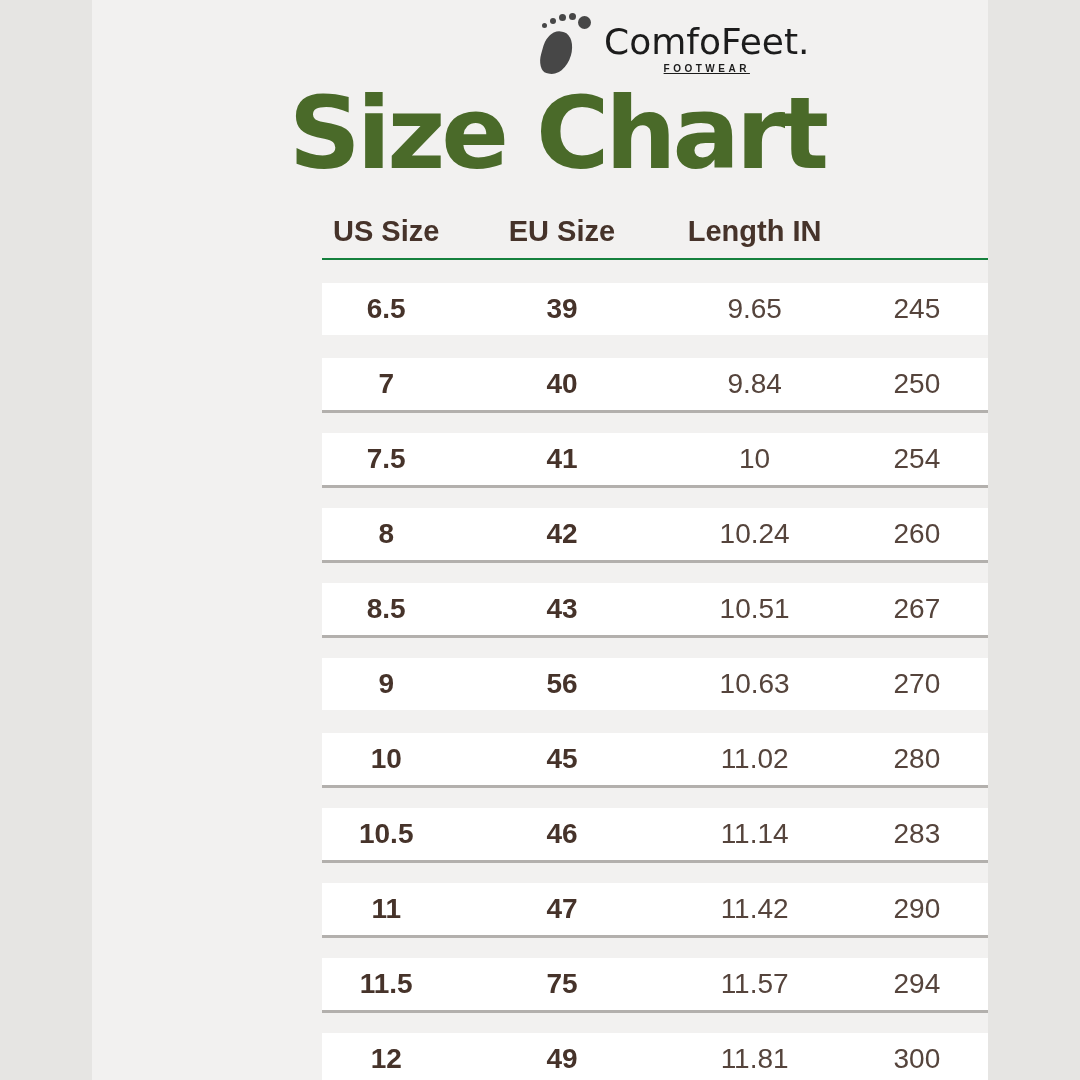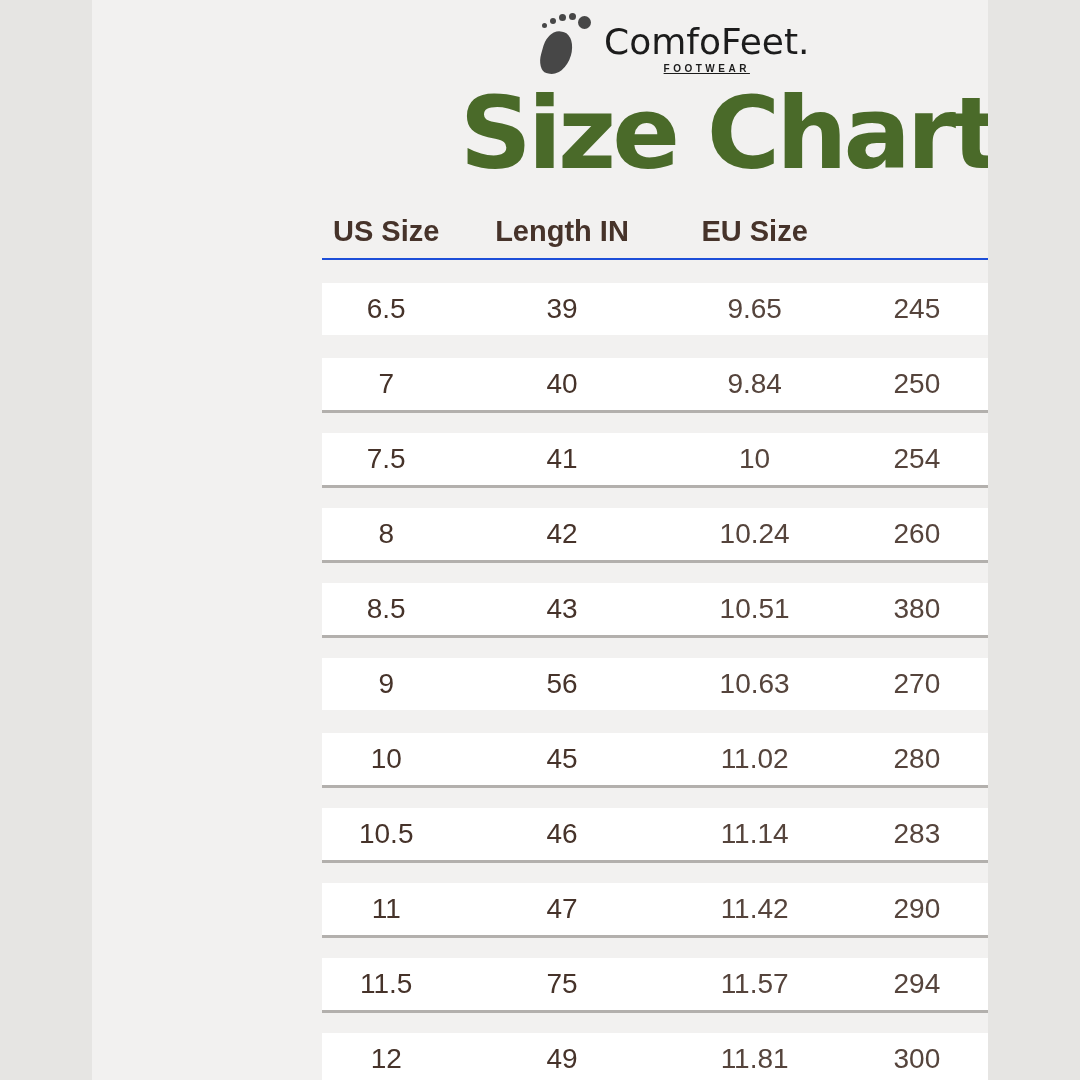--- a/index.html
+++ b/index.html
@@ -35,48 +35,48 @@
   }
   .brand-tagline {
     margin-top:1px;
     font-size:10px; font-weight:bold; letter-spacing:3.5px;
     color:var(--ink,#1c1c1c);
     text-decoration:underline;
   }
 
   
   .page-title {
-    position:absolute; top:84px; left:8px; width:100%;
+    position:absolute; top:84px; left:0; width:100%;
     padding-left:34px; box-sizing:border-box;
-    text-align:right;
+    text-align:center;
     font-family:"DejaVu Sans", sans-serif;
     font-size:100px; font-weight:800; letter-spacing:-4px;
     line-height:1.0;
     color:var(--green,#4a6a29);
   }
 
   
   .size-table { position:absolute; left:230px; top:204px; width:676px; }
   .grid-row { display:grid; grid-template-columns:19% 33% 24% 24%; }
   .thead {
     height:54px; align-items:center;
-    border-bottom:2px solid #1d4ed8;
+    border-bottom:2px solid #15803d;
   }
   .thead .hcell {
     text-align:center; font-weight:bold; font-size:29px;
     color:var(--brown,#46332a);
   }
   .tbody .trow {
     height:52px; align-items:center;
     background:var(--rowbg,#ffffff);
     margin-top:23px; margin-bottom:0;
   }
   .tbody .trow.divider { border-bottom:3px solid var(--line,#b3b0ad); margin-bottom:-3px; }
   .tcell { text-align:center; font-size:28px; color:var(--brown2,#55443c); }
-  .tcell.strong { font-weight:normal; color:var(--brown,#48352a); }
+  .tcell.strong { font-weight:bold; color:var(--brown,#48352a); }
 </style>
 </head>
 <body>
 
 <div class="stage">
 
   <div class="logo">
     <div class="foot">
       <span class="toe t1"></span>
         <span class="toe t2"></span>
@@ -89,22 +89,22 @@
       <div class="brand-name">ComfoFeet.</div>
       <div class="brand-tagline">FOOTWEAR</div>
     </div>
   </div>
 
   <div class="page-title">Size Chart</div>
 
   <div class="size-table">
     <div class="grid-row thead">
       <div class="hcell">US Size</div>
+      <div class="hcell">EU Size</div>
       <div class="hcell">Length IN</div>
-      <div class="hcell">EU Size</div>
     </div>
     <div class="tbody">
         <div class="grid-row trow">
     <div class="tcell strong">6.5</div>
     <div class="tcell strong">39</div>
     <div class="tcell">9.65</div>
     <div class="tcell">245</div>
   </div>
         <div class="grid-row trow divider">
     <div class="tcell strong">7</div>
@@ -121,21 +121,21 @@
         <div class="grid-row trow divider">
     <div class="tcell strong">8</div>
     <div class="tcell strong">42</div>
     <div class="tcell">10.24</div>
     <div class="tcell">260</div>
   </div>
         <div class="grid-row trow divider">
     <div class="tcell strong">8.5</div>
     <div class="tcell strong">43</div>
     <div class="tcell">10.51</div>
-    <div class="tcell">380</div>
+    <div class="tcell">267</div>
   </div>
         <div class="grid-row trow">
     <div class="tcell strong">9</div>
     <div class="tcell strong">56</div>
     <div class="tcell">10.63</div>
     <div class="tcell">270</div>
   </div>
         <div class="grid-row trow divider">
     <div class="tcell strong">10</div>
     <div class="tcell strong">45</div>

